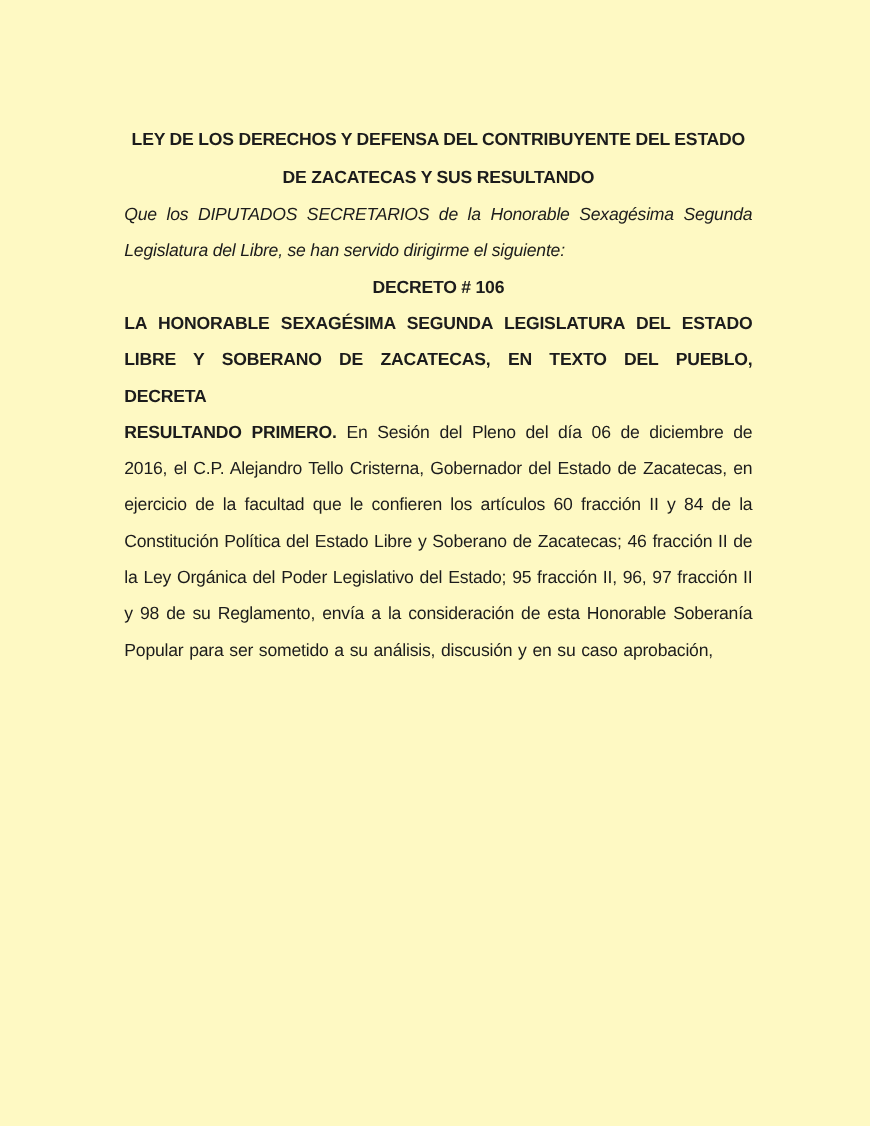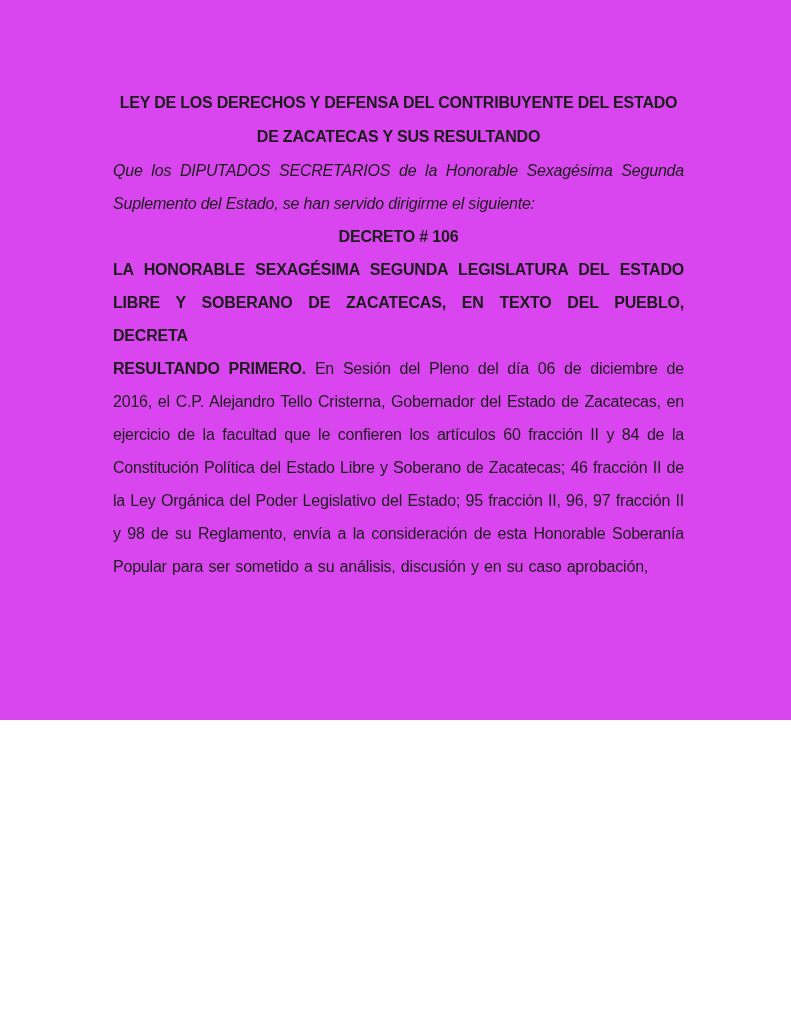--- a/index.html
+++ b/index.html
@@ -3,24 +3,24 @@
 <meta charset="utf-8">
 <style>
   html, body {
     margin: 0;
     padding: 0;
     background: #ffffff;
   }
   .page {
     position: relative;
     width: 791px;
-    height: 720px;
+    height: 1024px;
     box-sizing: border-box;
-    background: #d946ef;
-    padding: 86px 107px 0 113px;
+    background: #fef9c3;
+    padding: 111px 107px 0 113px;
     font-family: "Liberation Sans", sans-serif;
     font-size: 16px;
     line-height: 33px;
     color: #1c1c1c;
     letter-spacing: -0.2px;
     overflow: hidden;
   }
   .page p { margin: 0; }
   .bold   { font-weight: bold; }
   .italic { font-style: italic; }
@@ -48,21 +48,21 @@
     <span class="line">LEY DE LOS DERECHOS Y DEFENSA DEL CONTRIBUYENTE DEL ESTADO</span>
     <span class="line">DE ZACATECAS Y SUS RESULTANDO</span>
   </h1>
 
 
   <p class="pub-note center">
   </p>
 
 
 
-  <p class="secretaries-intro justify italic">Que los DIPUTADOS SECRETARIOS de la Honorable Sexagésima Segunda Suplemento del Estado, se han servido dirigirme el siguiente:</p>
+  <p class="secretaries-intro justify italic">Que los DIPUTADOS SECRETARIOS de la Honorable Sexagésima Segunda Legislatura del Libre, se han servido dirigirme el siguiente:</p>
 
   <p class="decree-heading center bold">DECRETO # 106</p>
 
   <p class="legislature-decree justify bold">LA HONORABLE SEXAGÉSIMA SEGUNDA LEGISLATURA DEL ESTADO LIBRE Y SOBERANO DE ZACATECAS, EN TEXTO DEL PUEBLO, DECRETA</p>
 
   <p class="resultando justify"><strong>RESULTANDO PRIMERO.</strong><span> En Sesión del Pleno del día 06 de diciembre de 2016, el C.P. Alejandro Tello Cristerna, Gobernador del Estado de Zacatecas, en ejercicio de la facultad que le confieren los artículos 60 fracción II y 84 de la Constitución Política del Estado Libre y Soberano de Zacatecas; 46 fracción II de la Ley Orgánica del Poder Legislativo del Estado; 95 fracción II, 96, 97 fracción II y 98 de su Reglamento, envía a la consideración de esta Honorable Soberanía Popular para ser sometido a su análisis, discusión y en su caso aprobación,</span></p>
 
 </div>
 
 </body></html>

